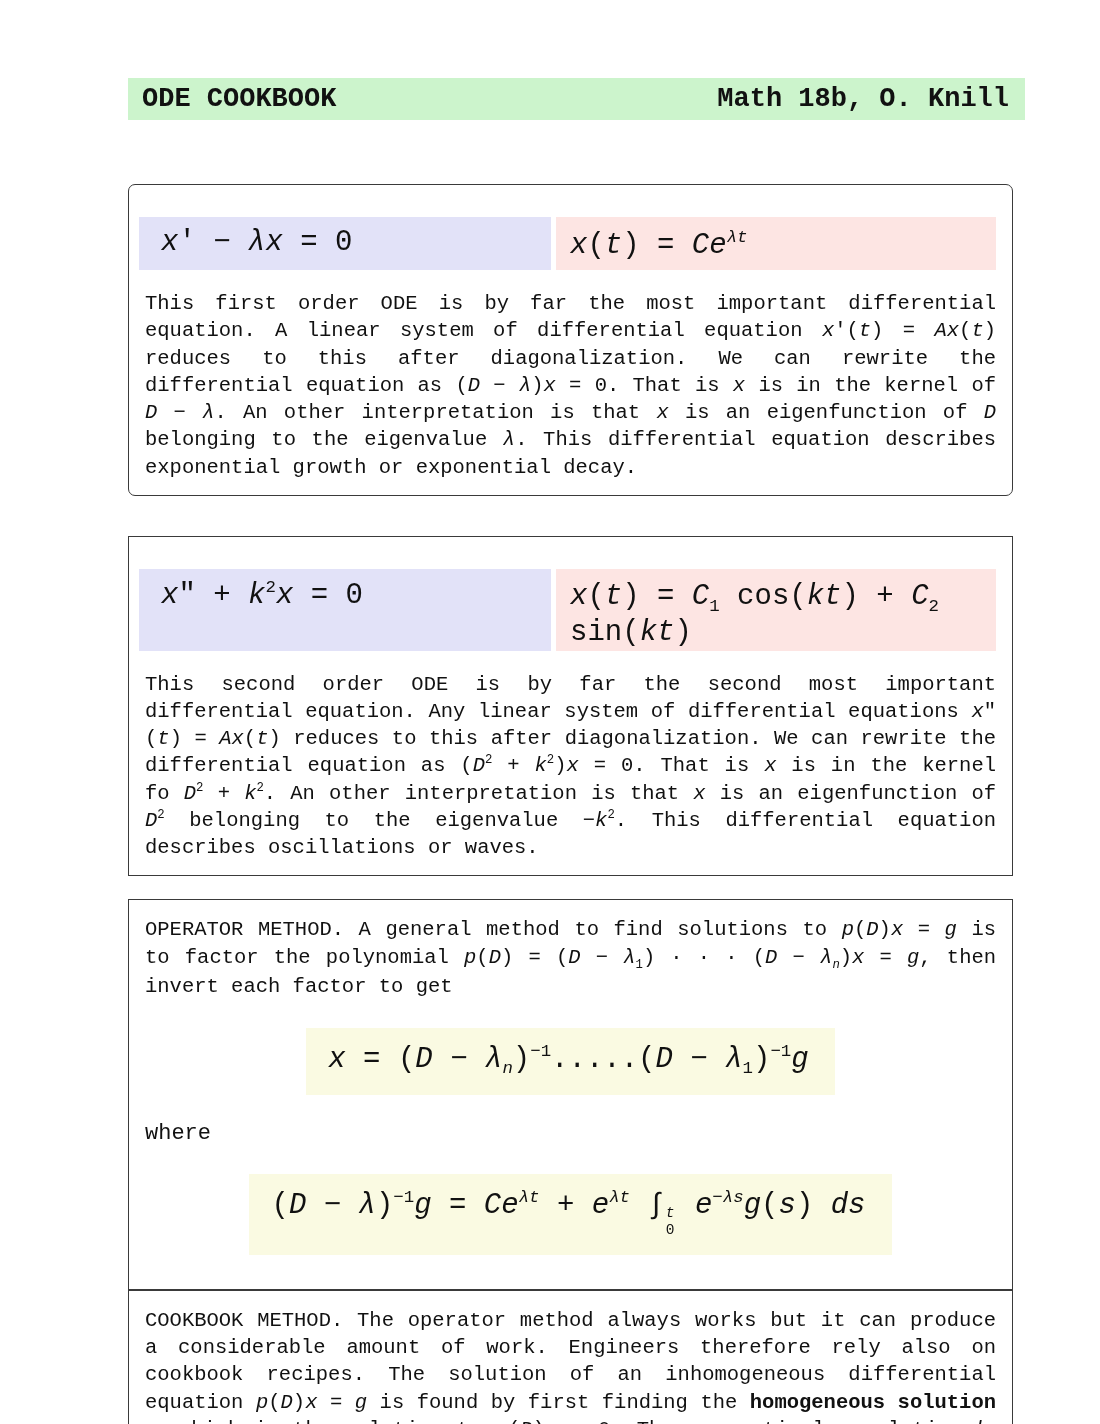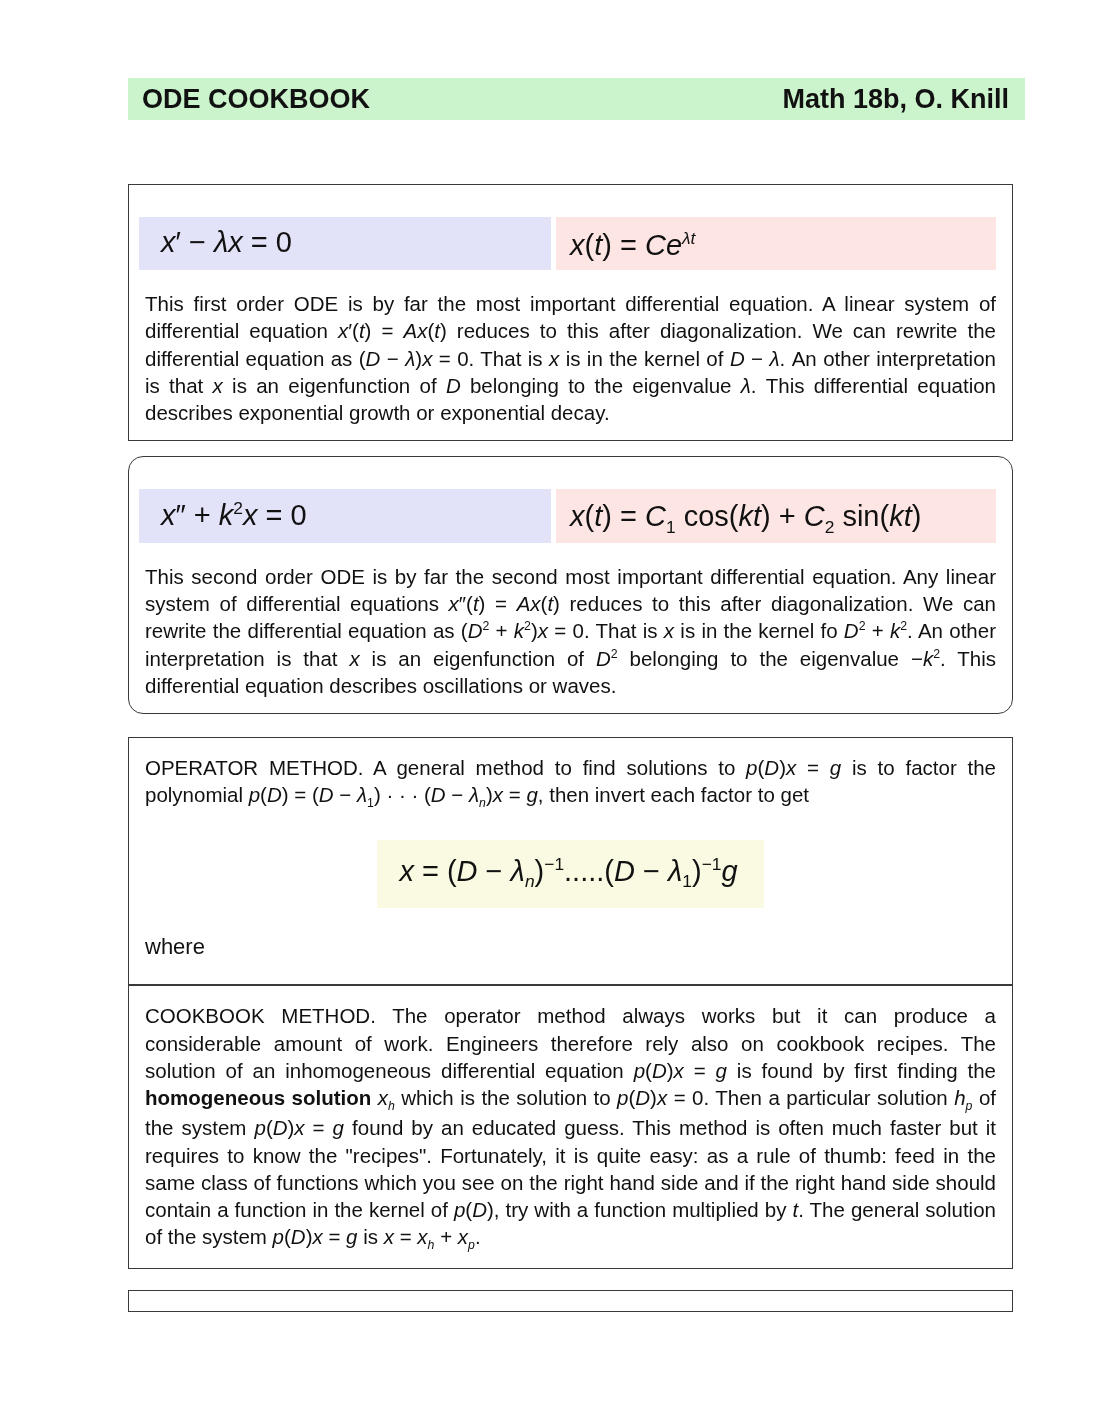--- a/index.html
+++ b/index.html
@@ -1,43 +1,43 @@
 <!DOCTYPE html>
 <html><head>
 <meta charset="utf-8">
 <style>
   :root{ }
   html,body{margin:0;padding:0;background:#ffffff;}
   #page{
     position:relative;
     width:1100px;height:1424px;
     background:var(--page-bg,#fff);
-    font-family:Liberation Sans, sans-serif;
+    font-family:Liberation Mono, monospace;
     color:var(--text,#111);
     overflow:hidden;
   }
   
   .header{
     margin-left:128px;margin-top:78px;
     width:897px;height:42px;
     background:var(--header-bg,#ccf4cc);
     display:flex;justify-content:space-between;align-items:center;
     box-sizing:border-box;padding:0 16px 0 14px;
     font-size:27px;font-weight:bold;
   }
   
   .box{
     margin-left:128px;
     width:885px;box-sizing:border-box;
     border:1px solid var(--border,#3a3a3a);
     padding:16px 16px 14px 16px;
   }
-  .b1{margin-top:64px;}
-  .b2{margin-top:15px;border-radius:15px;}
-  .b3{margin-top:23px;padding-bottom:24px;}
+  .b1{margin-top:64px;border-radius:7px;}
+  .b2{margin-top:40px;}
+  .b3{margin-top:23px;padding-bottom:34px;}
   .b4{}
   .b5{margin-top:21px;padding-top:10px;padding-bottom:10px;}
   
   .eqrow{display:flex;margin:16px 0 6px -6px;}
   .eq-left{
     background:var(--eq-left-bg,#e2e2f8);
     width:412px;box-sizing:border-box;
     padding:9px 0 11px 22px;
     font-size:29px;
   }
@@ -97,20 +97,24 @@
       <span class="eq-left"><i>x</i>″ + <i>k</i><sup>2</sup><i>x</i> = 0</span>
       <span class="eq-right"><i>x</i>(<i>t</i>) = <i>C</i><sub>1</sub> cos(<i>kt</i>) + <i>C</i><sub>2</sub> sin(<i>kt</i>)</span>
     </div>
     <div class="para">This second order ODE is by far the second most important differential equation.  Any linear system of differential equations <i>x</i>″(<i>t</i>) = <i>Ax</i>(<i>t</i>) reduces to this after diagonalization.  We can rewrite the differential equation as (<i>D</i><sup>2</sup> + <i>k</i><sup>2</sup>)<i>x</i> = 0.  That is <i>x</i> is in the kernel fo <i>D</i><sup>2</sup> + <i>k</i><sup>2</sup>.  An other interpretation is that <i>x</i> is an eigenfunction of <i>D</i><sup>2</sup> belonging to the eigenvalue −<i>k</i><sup>2</sup>.  This differential equation describes oscillations or waves.</div>
   </div>
 
   <div class="box b3">
     <div class="para">OPERATOR METHOD. A general method to find solutions to <i>p</i>(<i>D</i>)<i>x</i> = <i>g</i> is to factor the polynomial <i>p</i>(<i>D</i>) = (<i>D</i> − <i>λ</i><sub>1</sub>) · · · (<i>D</i> − <i>λ</i><sub><i>n</i></sub>)<i>x</i> = <i>g</i>, then invert each factor to get</div>
     <div class="dformula"><i>x</i> = (<i>D</i> − <i>λ</i><sub><i>n</i></sub>)<sup>−1</sup>.....(<i>D</i> − <i>λ</i><sub>1</sub>)<sup>−1</sup><i>g</i></div>
     <div class="where">where</div>
+    <div class="dformula d2">(<i>D</i> − <i>λ</i>)<sup>−1</sup><i>g</i> = <i>Ce</i><sup><i>λt</i></sup> + <i>e</i><sup><i>λt</i></sup> ∫<span class="lims">
+          <sup><i>t</i></sup>
+          <sub>0</sub>
+        </span> <i>e</i><sup>−<i>λs</i></sup><i>g</i>(<i>s</i>) <i>ds</i></div>
   </div>
 
   <div class="box b4">
     <div class="para">COOKBOOK METHOD. The operator method always works but it can produce a considerable amount of work.  Engineers therefore rely also on cookbook recipes.  The solution of an inhomogeneous differential equation <i>p</i>(<i>D</i>)<i>x</i> = <i>g</i> is found by first finding the <b>homogeneous solution</b> <i>x</i><sub><i>h</i></sub> which is the solution to <i>p</i>(<i>D</i>)<i>x</i> = 0.  Then a particular solution <i>h</i><sub><i>p</i></sub> of the system <i>p</i>(<i>D</i>)<i>x</i> = <i>g</i> found by an educated guess.  This method is often much faster but it requires to know the "recipes".  Fortunately, it is quite easy: as a rule of thumb: feed in the same class of functions which you see on the right hand side and if the right hand side should contain a function in the kernel of <i>p</i>(<i>D</i>), try with a function multiplied by <i>t</i>.  The general solution of the system <i>p</i>(<i>D</i>)<i>x</i> = <i>g</i> is <i>x</i> = <i>x</i><sub><i>h</i></sub> + <i>x</i><sub><i>p</i></sub>.</div>
   </div>
 
   <div class="box b5">
     
   </div>
 

